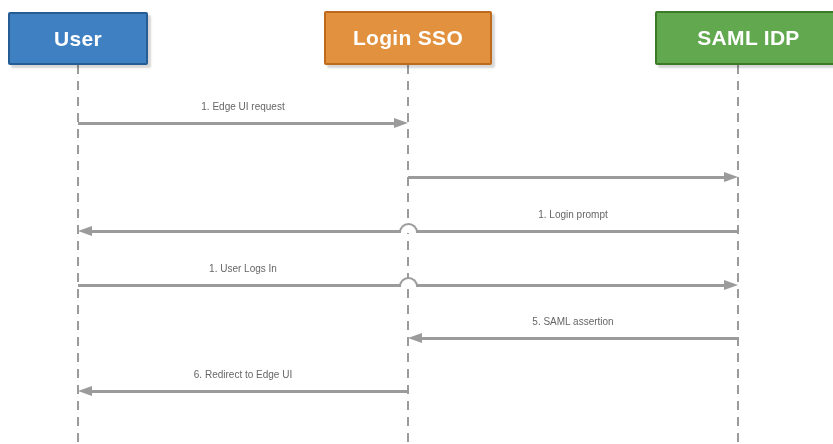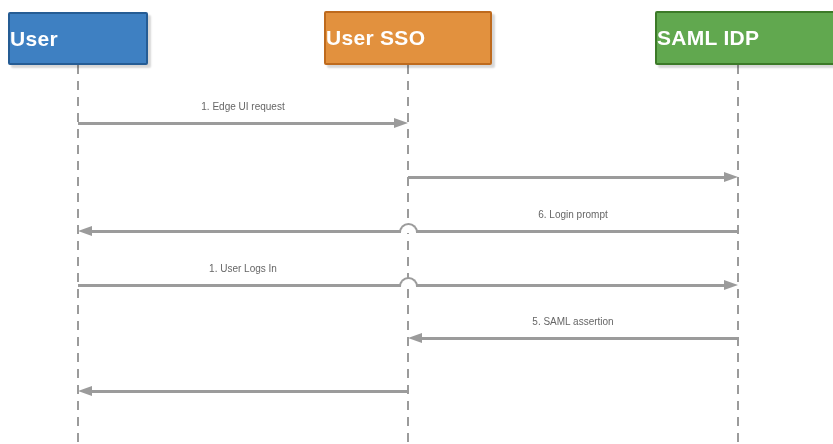--- a/index.html
+++ b/index.html
@@ -14,21 +14,21 @@
     height: 444px;
     background: #ffffff;
     overflow: hidden;
   }
   .actor-box {
     position: absolute;
     box-sizing: border-box;
     border-radius: 2px;
     display: flex;
     align-items: center;
-    justify-content: flex-start;
+    justify-content: center;
     color: #ffffff;
     font-weight: bold;
     font-size: 21px;
     letter-spacing: 0.3px;
     box-shadow: 3px 3px 2px rgba(0,0,0,0.16);
     z-index: 5;
   }
   .lifeline {
     position: absolute;
     width: 2.5px;
@@ -73,32 +73,33 @@
     <div class="lifeline" style="left: 406.75px; top: 65px; height: 379px; background: repeating-linear-gradient(rgb(155, 155, 155) 0px, rgb(155, 155, 155) 9px, transparent 9px, transparent 16px);"></div>
     <div class="lifeline" style="left: 736.75px; top: 65px; height: 379px; background: repeating-linear-gradient(rgb(155, 155, 155) 0px, rgb(155, 155, 155) 9px, transparent 9px, transparent 16px);"></div>
     <div class="msg-line" style="top: 122px; background: rgb(155, 155, 155); left: 78px; width: 318px;"></div>
     <div class="msg-head" style="top: 117.75px; border-top: 5.5px solid transparent; border-bottom: 5.5px solid transparent; border-left: 14px solid rgb(155, 155, 155); left: 394px;"></div>
     <div class="msg-label" style="left: 243px; top: 98px; color: rgb(102, 102, 102);">1. Edge UI request</div>
     <div class="msg-line" style="top: 176px; background: rgb(155, 155, 155); left: 408px; width: 318px;"></div>
     <div class="msg-head" style="top: 171.75px; border-top: 5.5px solid transparent; border-bottom: 5.5px solid transparent; border-left: 14px solid rgb(155, 155, 155); left: 724px;"></div>
     <div class="msg-line" style="top: 230px; background: rgb(155, 155, 155); left: 90px; width: 648px;"></div>
     <div class="msg-head" style="top: 225.75px; border-top: 5.5px solid transparent; border-bottom: 5.5px solid transparent; border-right: 14px solid rgb(155, 155, 155); left: 78px;"></div>
     <div class="hop" style="border-color: rgb(155, 155, 155); left: 398.5px; top: 223px;"></div>
-    <div class="msg-label" style="left: 573px; top: 206px; color: rgb(102, 102, 102);">6. Login prompt</div>
+    <div class="msg-label" style="left: 573px; top: 206px; color: rgb(102, 102, 102);">1. Login prompt</div>
     <div class="msg-line" style="top: 284px; background: rgb(155, 155, 155); left: 78px; width: 648px;"></div>
     <div class="msg-head" style="top: 279.75px; border-top: 5.5px solid transparent; border-bottom: 5.5px solid transparent; border-left: 14px solid rgb(155, 155, 155); left: 724px;"></div>
     <div class="hop" style="border-color: rgb(155, 155, 155); left: 398.5px; top: 277px;"></div>
     <div class="msg-label" style="left: 243px; top: 260px; color: rgb(102, 102, 102);">1. User Logs In</div>
     <div class="msg-line" style="top: 337px; background: rgb(155, 155, 155); left: 420px; width: 318px;"></div>
     <div class="msg-head" style="top: 332.75px; border-top: 5.5px solid transparent; border-bottom: 5.5px solid transparent; border-right: 14px solid rgb(155, 155, 155); left: 408px;"></div>
     <div class="msg-label" style="left: 573px; top: 313px; color: rgb(102, 102, 102);">5. SAML assertion</div>
     <div class="msg-line" style="top: 390px; background: rgb(155, 155, 155); left: 90px; width: 318px;"></div>
     <div class="msg-head" style="top: 385.75px; border-top: 5.5px solid transparent; border-bottom: 5.5px solid transparent; border-right: 14px solid rgb(155, 155, 155); left: 78px;"></div>
+    <div class="msg-label" style="left: 243px; top: 366px; color: rgb(102, 102, 102);">6. Redirect to Edge UI</div>
     <div class="actor-box" style="left: 8px; top: 12px; width: 140px; height: 53px; background: rgb(62, 128, 194); border: 2px solid rgb(37, 92, 148); color: rgb(255, 255, 255);">
       <span>User</span>
     </div>
     <div class="actor-box" style="left: 324px; top: 11px; width: 168px; height: 54px; background: rgb(226, 145, 62); border: 2px solid rgb(190, 106, 29); color: rgb(255, 255, 255);">
-      <span>User SSO</span>
+      <span>Login SSO</span>
     </div>
     <div class="actor-box" style="left: 655px; top: 11px; width: 187px; height: 54px; background: rgb(97, 168, 79); border: 2px solid rgb(60, 122, 40); color: rgb(255, 255, 255);">
       <span>SAML IDP</span>
     </div>
   </div>
 
 </body></html>

